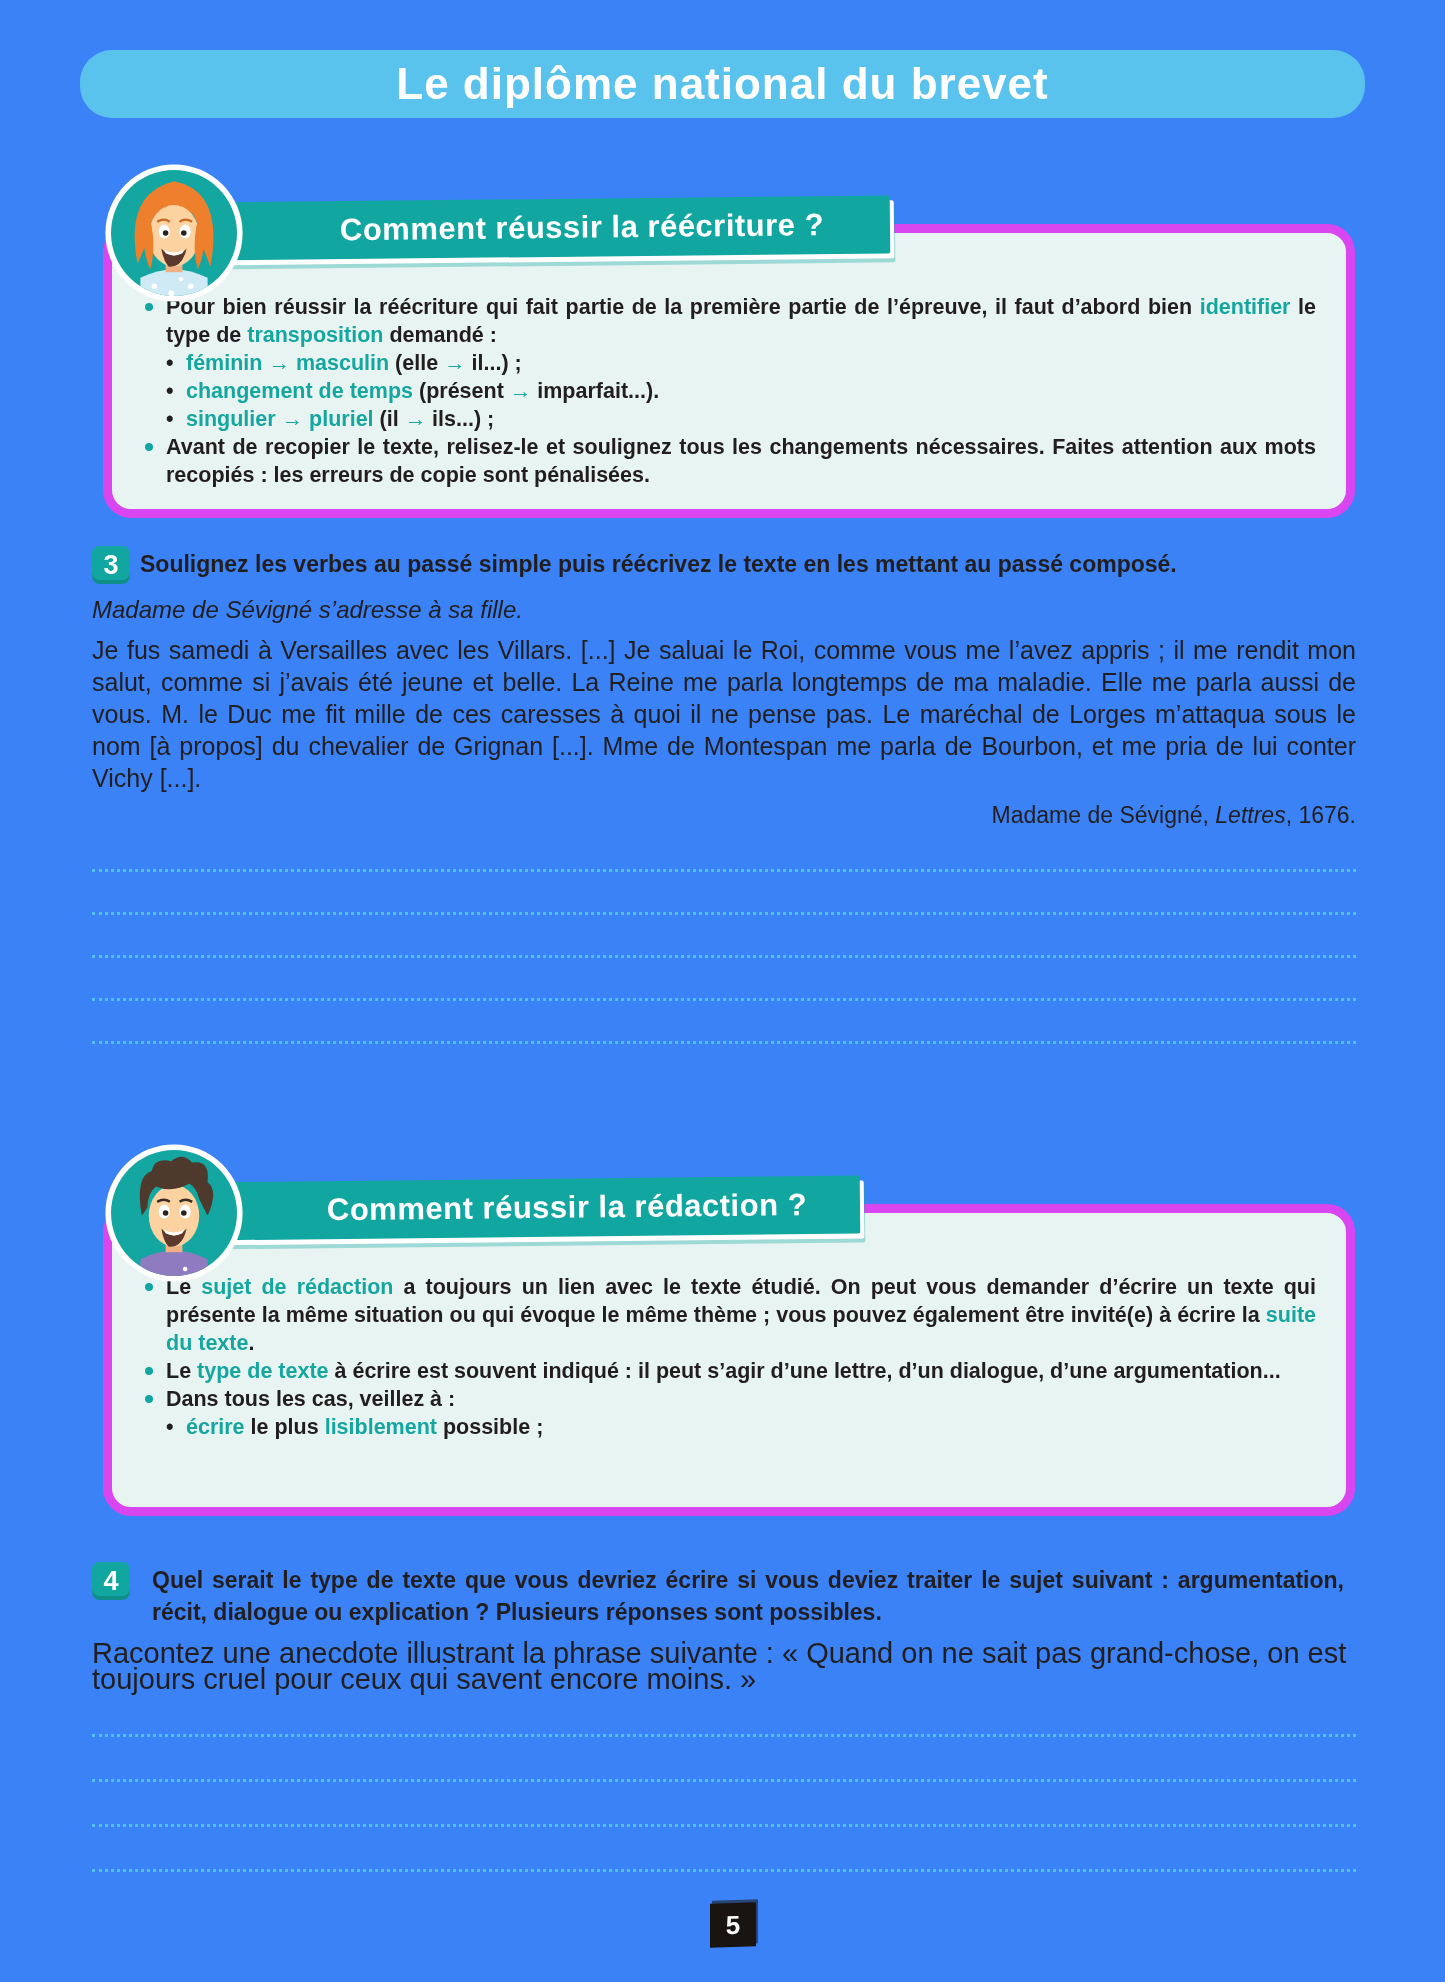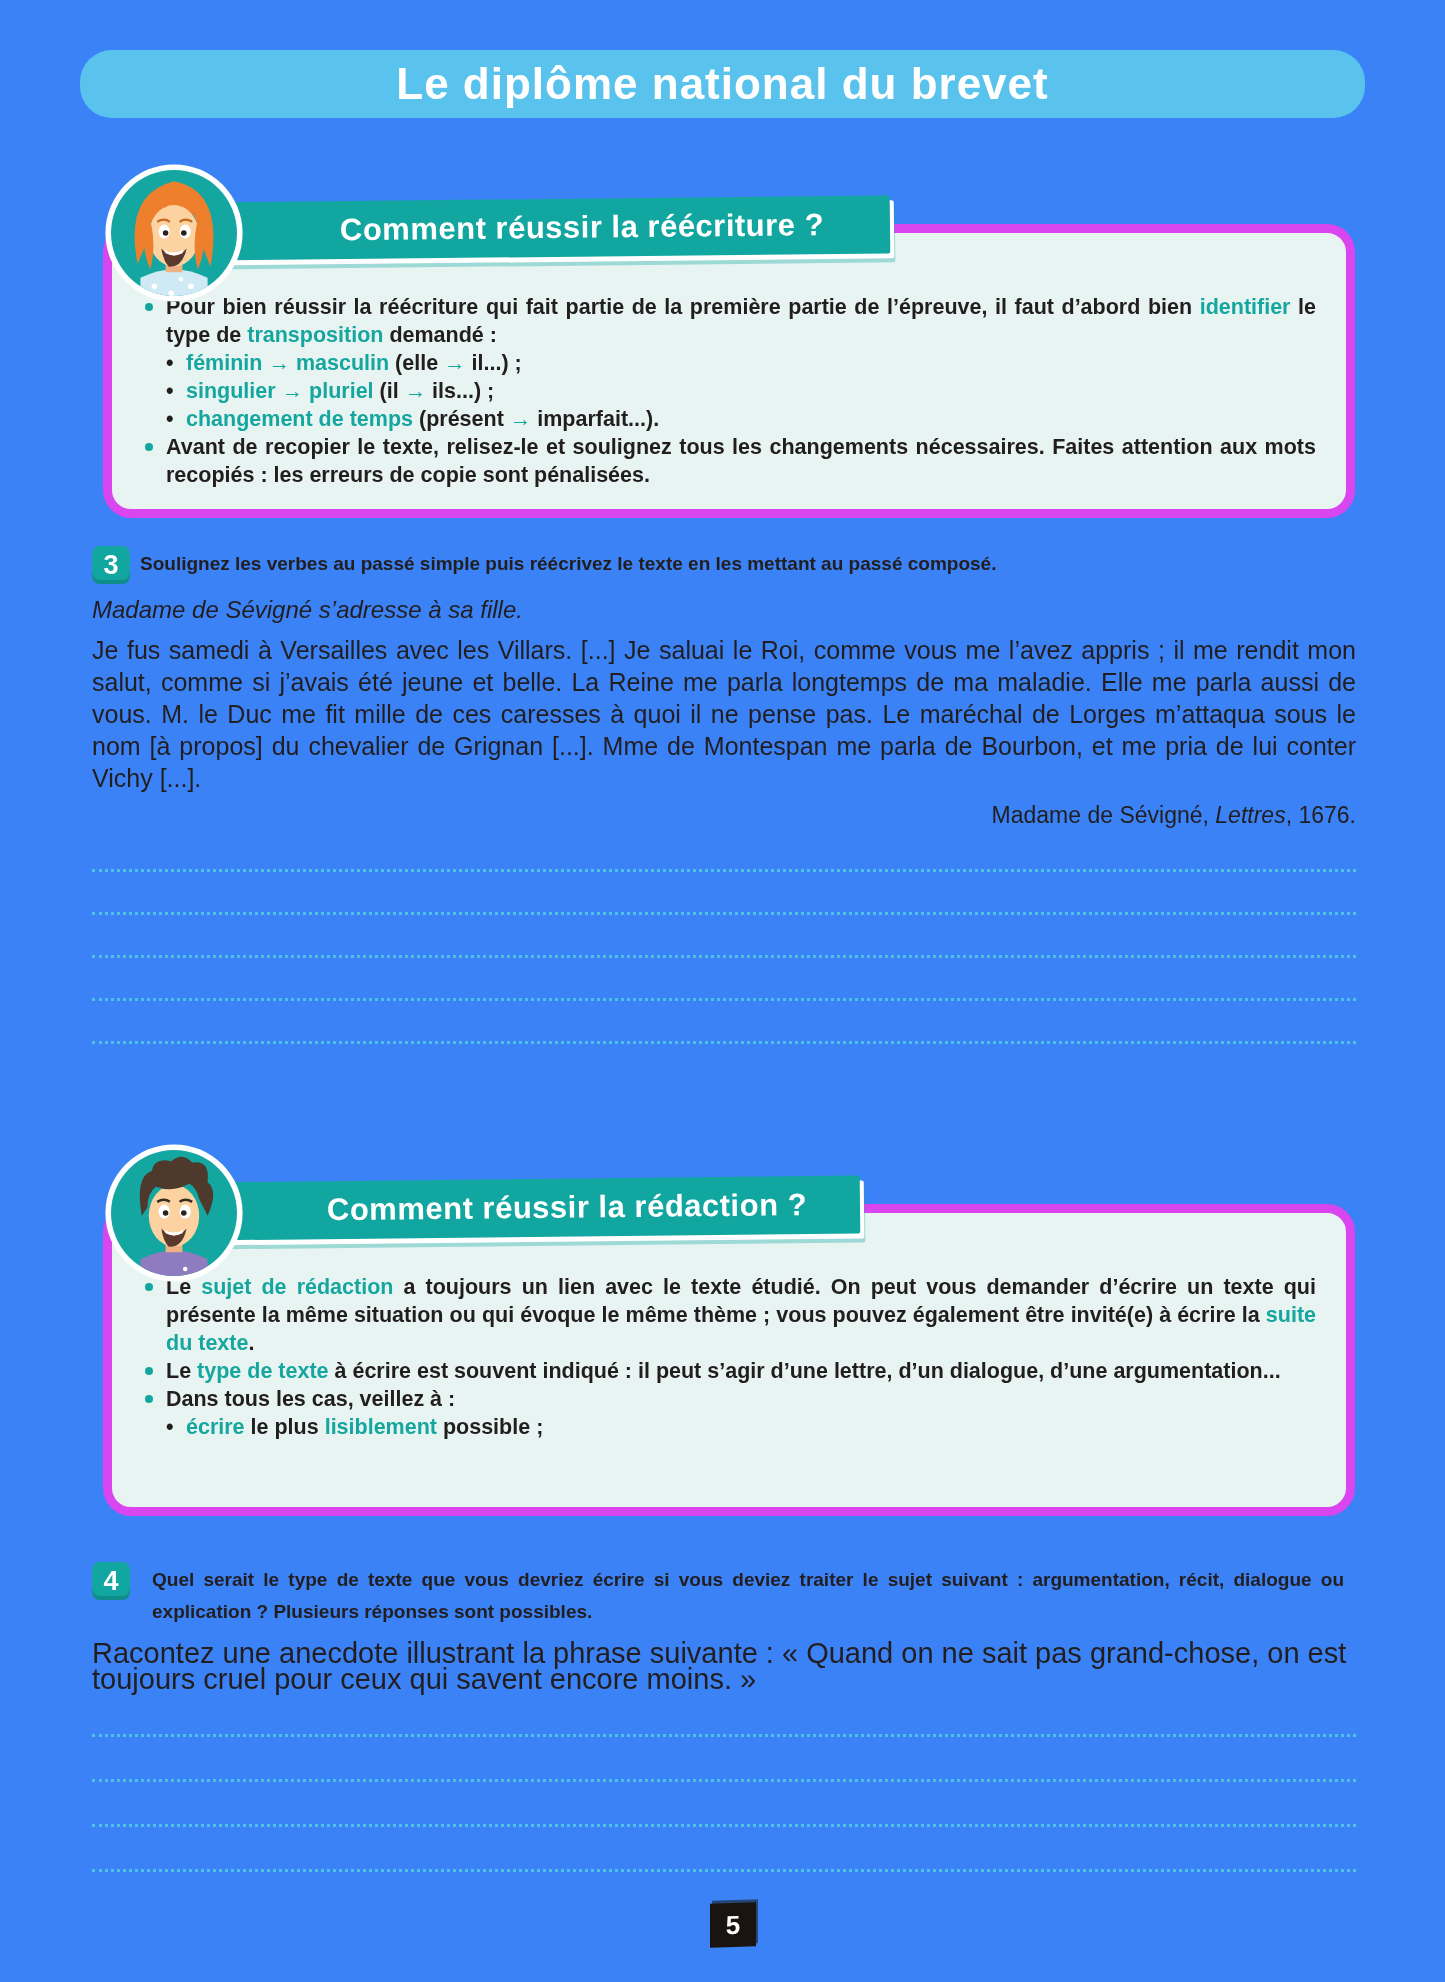--- a/index.html
+++ b/index.html
@@ -39,21 +39,21 @@
 
   
   .exercise{position:absolute;left:92px;width:1264px;}
   #ex3{top:548px;}
   #ex4{top:1552px;}
   .prompt-row{position:relative;padding-left:48px;}
   .ex-badge{position:absolute;left:0;top:-2px;width:38px;height:38px;background:#12a6a0;
             border-radius:8px;color:#ffffff;font-size:27px;font-weight:bold;
             display:flex;align-items:center;justify-content:center;
             box-shadow:inset 0 -4px 0 rgba(0,0,0,.15);}
-  .prompt{font-size:19px;font-weight:bold;line-height:32px;text-align:justify;color:#221e1f;}
+  .prompt{font-size:23px;font-weight:bold;line-height:32px;text-align:justify;color:#221e1f;}
   .context{font-size:24px;font-style:italic;margin-top:16px;color:#221e1f;}
   .passage{font-size:25px;line-height:32px;text-align:justify;margin-top:10px;color:#221e1f;}
   .attribution{font-size:23px;text-align:right;margin-top:8px;color:#221e1f;}
   .subject{font-size:29px;line-height:26px;margin-top:12px;color:#221e1f;}
   .answer-lines{margin-top:0;}
   .ans-line{height:40px;border-bottom:3.5px dotted #4fc0e8;}
   #ex4 .ans-line{height:42px;}
 
   
   .page-num{position:absolute;left:710px;top:1903px;width:46px;height:44px;background:#19140f;
@@ -99,22 +99,22 @@
         <path d="M38,42 Q43,39 47,42" stroke="#c86a20" stroke-width="1.6" fill="none"></path>
         <path d="M54,42 Q58,39 63,42" stroke="#c86a20" stroke-width="1.6" fill="none"></path>
         <path d="M41,61 Q50,71 59,61 Q56,75 46,74 Q42,69 41,61 Z" fill="#5b392d"></path>
         <path d="M43,62 Q50,66 57,62 L56,64.5 Q50,67.5 44,64.5 Z" fill="#ffffff"></path>
       </g>
     </svg>
     <div class="tip-body">
       <ul>
         <li class="b1"><span class="seg-k">Pour bien réussir la réécriture qui fait partie de la première partie de l’épreuve, il faut d’abord bien </span><span class="seg-t">identifier</span><span class="seg-k"> le type de </span><span class="seg-t">transposition</span><span class="seg-k"> demandé :</span></li>
         <li class="b2"><span class="seg-t">féminin</span><span class="seg-a"> → </span><span class="seg-t">masculin</span><span class="seg-k"> (elle </span><span class="seg-a">→</span><span class="seg-k"> il...) ;</span></li>
+        <li class="b2"><span class="seg-t">changement de temps</span><span class="seg-k"> (présent </span><span class="seg-a">→</span><span class="seg-k"> imparfait...).</span></li>
         <li class="b2"><span class="seg-t">singulier</span><span class="seg-a"> → </span><span class="seg-t">pluriel</span><span class="seg-k"> (il </span><span class="seg-a">→</span><span class="seg-k"> ils...) ;</span></li>
-        <li class="b2"><span class="seg-t">changement de temps</span><span class="seg-k"> (présent </span><span class="seg-a">→</span><span class="seg-k"> imparfait...).</span></li>
         <li class="b1"><span class="seg-k">Avant de recopier le texte, relisez-le et soulignez tous les changements nécessaires. Faites attention aux mots recopiés : les erreurs de copie sont pénalisées.</span></li>
       </ul>
     </div>
   </section>
 
   <section class="exercise" id="ex3">
     <div class="prompt-row">
       <span class="ex-badge">3</span>
       <p class="prompt" style="margin:0">Soulignez les verbes au passé simple puis réécrivez le texte en les mettant au passé composé.</p>
     </div>

